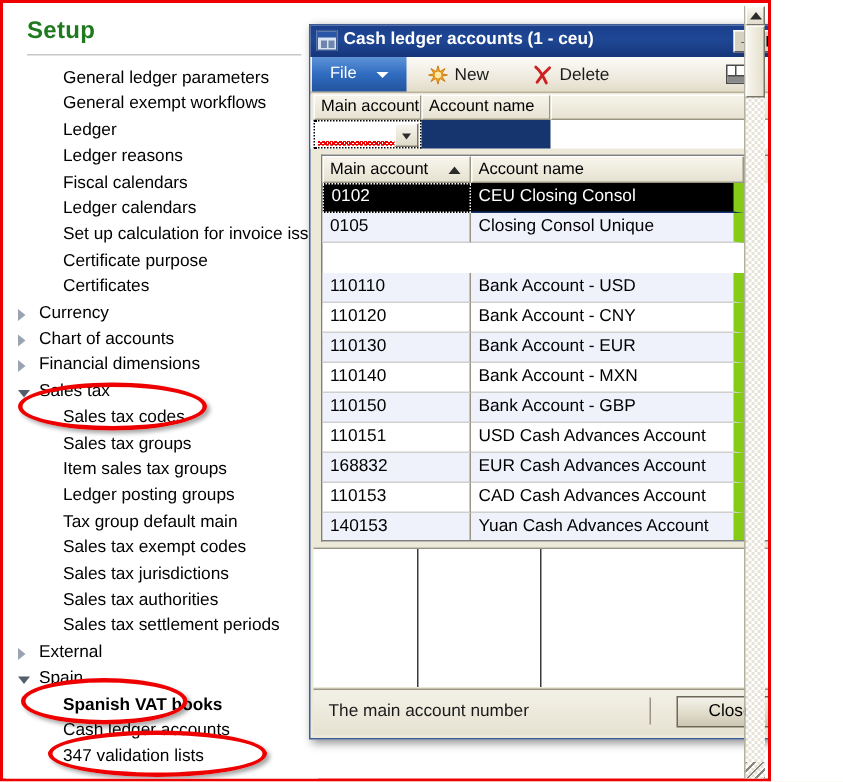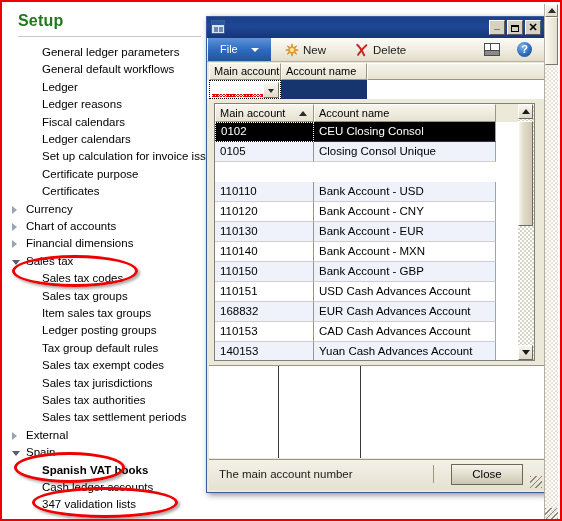--- a/index.html
+++ b/index.html
@@ -4,21 +4,21 @@
 <style>
   html, body {
     margin: 0; padding: 0;
     width: 562px; height: 521px;
     overflow: hidden;
     background: #ffffff;
     font-family: "Liberation Sans", sans-serif;
   }
   #root {
     position: relative;
-    width: 562px; height: 521px;
+    width: 514px; height: 521px;
     box-sizing: border-box;
     border: 2px solid #ee0000;
     background: #ffffff;
     overflow: hidden;
   }
 
   
   #nav {
     position: absolute;
     left: 2px; top: 2px;
@@ -358,21 +358,21 @@
     box-sizing: border-box;
     font-size: 11.5px;
     line-height: 19px;
     color: #000000;
     padding-left: 5px;
     white-space: nowrap;
     overflow: hidden;
     border-bottom: 1px solid #cfcfcf;
   }
   .gcell-0 { left: 0;    width: 99px; border-right: 1px solid #9b9684; }
-  .gcell-1 { left: 99px; width: 182px; border-right: 1px solid #84cc16; }
+  .gcell-1 { left: 99px; width: 182px; border-right: 7px solid #84cc16; }
   .grow.alt .gcell { background: #eff1fb; }
   .grow.plain .gcell { background: #ffffff; }
   .grow.sel .gcell {
     background: #000000;
     color: #ffffff;
     border-bottom-color: #16356e;
   }
   .grow.sel .gcell-0 {
     border: 1px dotted #ffffff;
     line-height: 17px;
@@ -535,21 +535,21 @@
 <div id="root">
 
   <div id="nav">
     <div id="nav-title">Setup</div>
     <div id="nav-rule"></div>
     <div id="nav-items">
         <div class="nav-item" style="top: 40px; width: 205px;">
           <span class="nav-label" style="left: 38px;">General ledger parameters</span>
         </div>
         <div class="nav-item" style="top: 57.4px; width: 205px;">
-          <span class="nav-label" style="left: 38px;">General default workflows</span>
+          <span class="nav-label" style="left: 38px;">General exempt workflows</span>
         </div>
         <div class="nav-item" style="top: 74.8px; width: 205px;">
           <span class="nav-label" style="left: 38px;">Ledger</span>
         </div>
         <div class="nav-item" style="top: 92.2px; width: 205px;">
           <span class="nav-label" style="left: 38px;">Ledger reasons</span>
         </div>
         <div class="nav-item" style="top: 109.6px; width: 205px;">
           <span class="nav-label" style="left: 38px;">Fiscal calendars</span>
         </div>
@@ -587,21 +587,21 @@
         <div class="nav-item" style="top: 283.6px; width: 205px;">
           <span class="nav-label" style="left: 38px;">Sales tax groups</span>
         </div>
         <div class="nav-item" style="top: 301px; width: 205px;">
           <span class="nav-label" style="left: 38px;">Item sales tax groups</span>
         </div>
         <div class="nav-item" style="top: 318.4px; width: 205px;">
           <span class="nav-label" style="left: 38px;">Ledger posting groups</span>
         </div>
         <div class="nav-item" style="top: 335.8px; width: 205px;">
-          <span class="nav-label" style="left: 38px;">Tax group default rules</span>
+          <span class="nav-label" style="left: 38px;">Tax group default main</span>
         </div>
         <div class="nav-item" style="top: 353.2px; width: 205px;">
           <span class="nav-label" style="left: 38px;">Sales tax exempt codes</span>
         </div>
         <div class="nav-item" style="top: 370.6px; width: 205px;">
           <span class="nav-label" style="left: 38px;">Sales tax jurisdictions</span>
         </div>
         <div class="nav-item" style="top: 388px; width: 205px;">
           <span class="nav-label" style="left: 38px;">Sales tax authorities</span>
         </div>
@@ -629,20 +629,21 @@
   </div>
 
   <div class="oval" style="left:10px; top:253px; width:120px; height:26px;"></div>
   <div class="oval" style="left:12px; top:450px; width:105px; height:25px;"></div>
   <div class="oval" style="left:30px; top:485px; width:140px; height:25px;"></div>
 
   <div id="dialog">
 
     <div id="titlebar">
       <div id="title-icon"></div>
+      <div id="title-text">Cash ledger accounts (1 - ceu)</div>
       <div class="winbtn" id="btn-min"><span>_</span></div>
       <div class="winbtn" id="btn-max"><span></span></div>
       <div class="winbtn" id="btn-close"><span>✕</span></div>
     </div>
 
     <div id="toolbar">
       <div id="file-btn">
         <span>File</span>
         <span id="file-caret"></span>
       </div>

